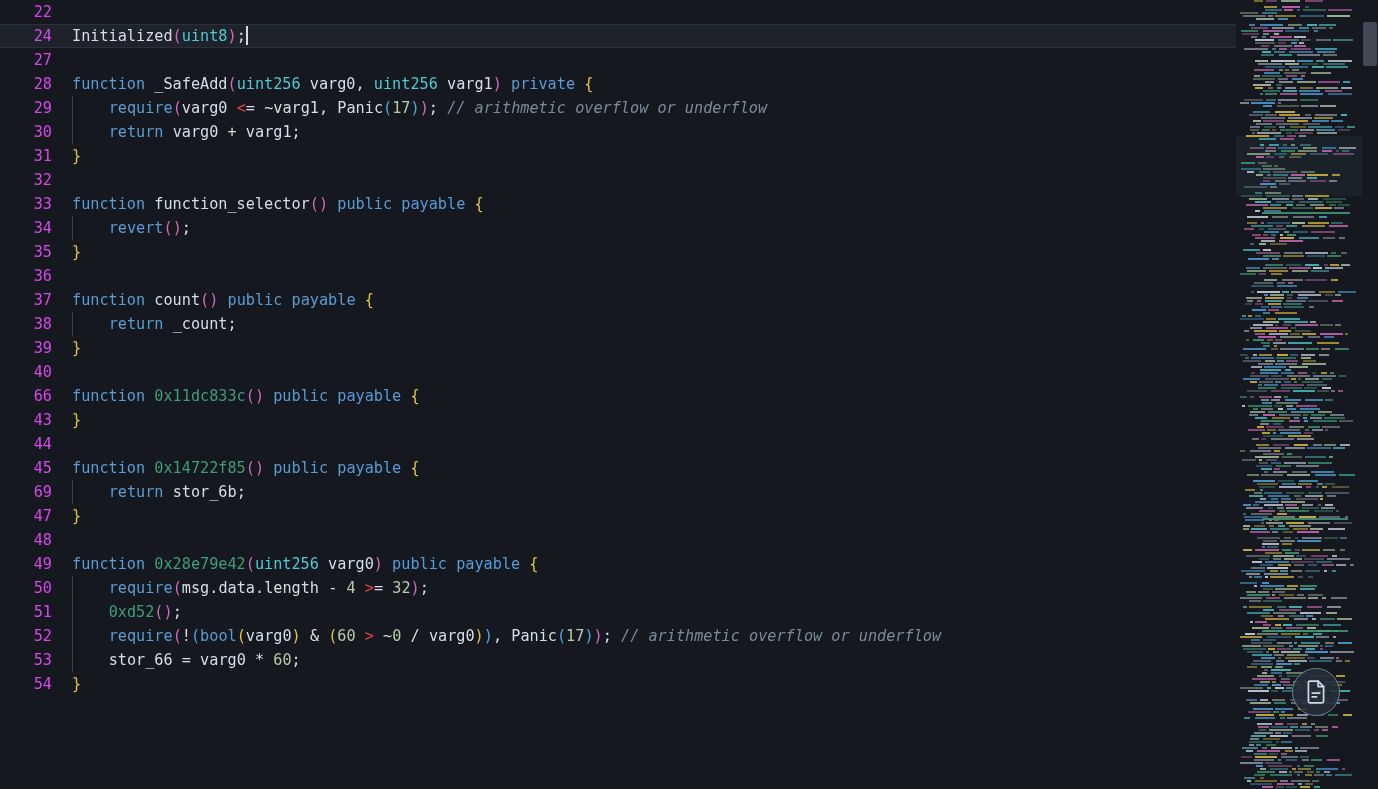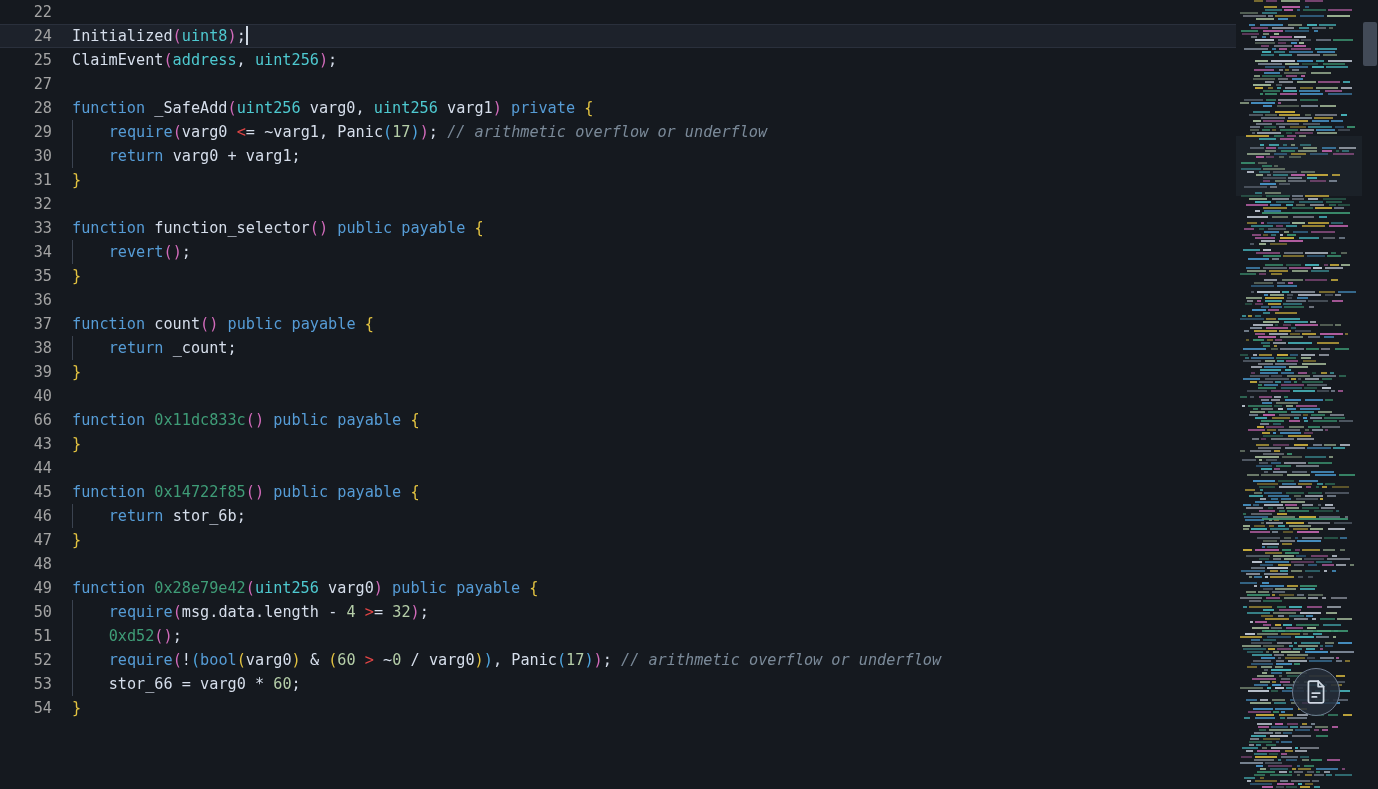--- a/index.html
+++ b/index.html
@@ -27,21 +27,21 @@
   }
   .line.active { background: #1d222b; }
   .line.active::before {
     content:""; position:absolute; left:0; right:0; top:0; height:1px; background:#2a303c;
   }
   .line.active::after {
     content:""; position:absolute; left:0; right:0; bottom:0; height:1px; background:#2a303c;
   }
   .ln {
     display: inline-block; width: 52px;
-    text-align: right; color: #a3a3a3;
+    text-align: right; color: #d946ef;
     font-size: 15.2px; vertical-align: top;
     user-select: none;
   }
   .code {
     display: inline-block; margin-left: 20px;
     vertical-align: top; position: relative;
     color: #d6deeb;
   }
   
   .guide {
@@ -104,40 +104,39 @@
   .doc-badge svg { width: 26px; height: 26px; }
 </style>
 </head>
 <body>
 
 <div id="app">
 
   <div class="editor" id="editor">
       <div class="line"><span class="ln">22</span><span class="code"></span></div>
       <div class="line active"><span class="ln">24</span><span class="code"><span class="var">Initialized</span><span class="br1">(</span><span class="type">uint8</span><span class="br1">)</span><span class="op">;</span><span class="caret"></span></span></div>
-      <div class="line"><span class="ln">25</span><span class="code"><span class="var">ClaimEvent</span><span class="br1">(</span><span class="type">address</span><span class="op">,</span><span class="op"> </span><span class="type">uint256</span><span class="br1">)</span><span class="op">;</span></span></div>
       <div class="line"><span class="ln">27</span><span class="code"></span></div>
       <div class="line"><span class="ln">28</span><span class="code"><span class="kw">function</span><span class="op"> </span><span class="var">_SafeAdd</span><span class="br1">(</span><span class="type">uint256</span><span class="op"> </span><span class="var">varg0</span><span class="op">,</span><span class="op"> </span><span class="type">uint256</span><span class="op"> </span><span class="var">varg1</span><span class="br1">)</span><span class="op"> </span><span class="kw">private</span><span class="op"> </span><span class="br3">{</span></span></div>
       <div class="line"><span class="ln">29</span><span class="code"><span class="op"> </span><span class="op"> </span><span class="op"> </span><span class="op"> </span><span class="kw">require</span><span class="br1">(</span><span class="var">varg0</span><span class="op"> </span><span class="opr">&lt;</span><span class="op">=</span><span class="op"> </span><span class="op">~</span><span class="var">varg1</span><span class="op">,</span><span class="op"> </span><span class="var">Panic</span><span class="br2">(</span><span class="num">17</span><span class="br2">)</span><span class="br1">)</span><span class="op">;</span><span class="op"> </span><span class="cmt">// arithmetic overflow or underflow</span></span><span class="guide"></span></div>
       <div class="line"><span class="ln">30</span><span class="code"><span class="op"> </span><span class="op"> </span><span class="op"> </span><span class="op"> </span><span class="kw">return</span><span class="op"> </span><span class="var">varg0</span><span class="op"> </span><span class="op">+</span><span class="op"> </span><span class="var">varg1</span><span class="op">;</span></span><span class="guide"></span></div>
       <div class="line"><span class="ln">31</span><span class="code"><span class="br3">}</span></span></div>
       <div class="line"><span class="ln">32</span><span class="code"></span></div>
       <div class="line"><span class="ln">33</span><span class="code"><span class="kw">function</span><span class="op"> </span><span class="var">function_selector</span><span class="br1">(</span><span class="br1">)</span><span class="op"> </span><span class="kw">public</span><span class="op"> </span><span class="kw">payable</span><span class="op"> </span><span class="br3">{</span></span></div>
       <div class="line"><span class="ln">34</span><span class="code"><span class="op"> </span><span class="op"> </span><span class="op"> </span><span class="op"> </span><span class="kw">revert</span><span class="br1">(</span><span class="br1">)</span><span class="op">;</span></span><span class="guide"></span></div>
       <div class="line"><span class="ln">35</span><span class="code"><span class="br3">}</span></span></div>
       <div class="line"><span class="ln">36</span><span class="code"></span></div>
       <div class="line"><span class="ln">37</span><span class="code"><span class="kw">function</span><span class="op"> </span><span class="var">count</span><span class="br1">(</span><span class="br1">)</span><span class="op"> </span><span class="kw">public</span><span class="op"> </span><span class="kw">payable</span><span class="op"> </span><span class="br3">{</span></span></div>
       <div class="line"><span class="ln">38</span><span class="code"><span class="op"> </span><span class="op"> </span><span class="op"> </span><span class="op"> </span><span class="kw">return</span><span class="op"> </span><span class="var">_count</span><span class="op">;</span></span><span class="guide"></span></div>
       <div class="line"><span class="ln">39</span><span class="code"><span class="br3">}</span></span></div>
       <div class="line"><span class="ln">40</span><span class="code"></span></div>
       <div class="line"><span class="ln">66</span><span class="code"><span class="kw">function</span><span class="op"> </span><span class="hexfn">0x11dc833c</span><span class="br1">(</span><span class="br1">)</span><span class="op"> </span><span class="kw">public</span><span class="op"> </span><span class="kw">payable</span><span class="op"> </span><span class="br3">{</span></span></div>
       <div class="line"><span class="ln">43</span><span class="code"><span class="br3">}</span></span></div>
       <div class="line"><span class="ln">44</span><span class="code"></span></div>
       <div class="line"><span class="ln">45</span><span class="code"><span class="kw">function</span><span class="op"> </span><span class="hexfn">0x14722f85</span><span class="br1">(</span><span class="br1">)</span><span class="op"> </span><span class="kw">public</span><span class="op"> </span><span class="kw">payable</span><span class="op"> </span><span class="br3">{</span></span></div>
-      <div class="line"><span class="ln">46</span><span class="code"><span class="op"> </span><span class="op"> </span><span class="op"> </span><span class="op"> </span><span class="kw">return</span><span class="op"> </span><span class="var">stor_6b</span><span class="op">;</span></span><span class="guide"></span></div>
+      <div class="line"><span class="ln">69</span><span class="code"><span class="op"> </span><span class="op"> </span><span class="op"> </span><span class="op"> </span><span class="kw">return</span><span class="op"> </span><span class="var">stor_6b</span><span class="op">;</span></span><span class="guide"></span></div>
       <div class="line"><span class="ln">47</span><span class="code"><span class="br3">}</span></span></div>
       <div class="line"><span class="ln">48</span><span class="code"></span></div>
       <div class="line"><span class="ln">49</span><span class="code"><span class="kw">function</span><span class="op"> </span><span class="hexfn">0x28e79e42</span><span class="br1">(</span><span class="type">uint256</span><span class="op"> </span><span class="var">varg0</span><span class="br1">)</span><span class="op"> </span><span class="kw">public</span><span class="op"> </span><span class="kw">payable</span><span class="op"> </span><span class="br3">{</span></span></div>
       <div class="line"><span class="ln">50</span><span class="code"><span class="op"> </span><span class="op"> </span><span class="op"> </span><span class="op"> </span><span class="kw">require</span><span class="br1">(</span><span class="var">msg</span><span class="op">.</span><span class="var">data</span><span class="op">.</span><span class="var">length</span><span class="op"> </span><span class="op">-</span><span class="op"> </span><span class="num">4</span><span class="op"> </span><span class="opr">&gt;</span><span class="op">=</span><span class="op"> </span><span class="num">32</span><span class="br1">)</span><span class="op">;</span></span><span class="guide"></span></div>
       <div class="line"><span class="ln">51</span><span class="code"><span class="op"> </span><span class="op"> </span><span class="op"> </span><span class="op"> </span><span class="hexfn">0xd52</span><span class="br1">(</span><span class="br1">)</span><span class="op">;</span></span><span class="guide"></span></div>
       <div class="line"><span class="ln">52</span><span class="code"><span class="op"> </span><span class="op"> </span><span class="op"> </span><span class="op"> </span><span class="kw">require</span><span class="br1">(</span><span class="op">!</span><span class="br2">(</span><span class="kw">bool</span><span class="br3">(</span><span class="var">varg0</span><span class="br3">)</span><span class="op"> </span><span class="op">&amp;</span><span class="op"> </span><span class="br3">(</span><span class="num">60</span><span class="op"> </span><span class="opr">&gt;</span><span class="op"> </span><span class="op">~</span><span class="num">0</span><span class="op"> </span><span class="op">/</span><span class="op"> </span><span class="var">varg0</span><span class="br3">)</span><span class="br2">)</span><span class="op">,</span><span class="op"> </span><span class="var">Panic</span><span class="br2">(</span><span class="num">17</span><span class="br2">)</span><span class="br1">)</span><span class="op">;</span><span class="op"> </span><span class="cmt">// arithmetic overflow or underflow</span></span><span class="guide"></span></div>
       <div class="line"><span class="ln">53</span><span class="code"><span class="op"> </span><span class="op"> </span><span class="op"> </span><span class="op"> </span><span class="var">stor_66</span><span class="op"> </span><span class="op">=</span><span class="op"> </span><span class="var">varg0</span><span class="op"> </span><span class="op">*</span><span class="op"> </span><span class="num">60</span><span class="op">;</span></span><span class="guide"></span></div>
       <div class="line"><span class="ln">54</span><span class="code"><span class="br3">}</span></span></div>
     </div>
 

